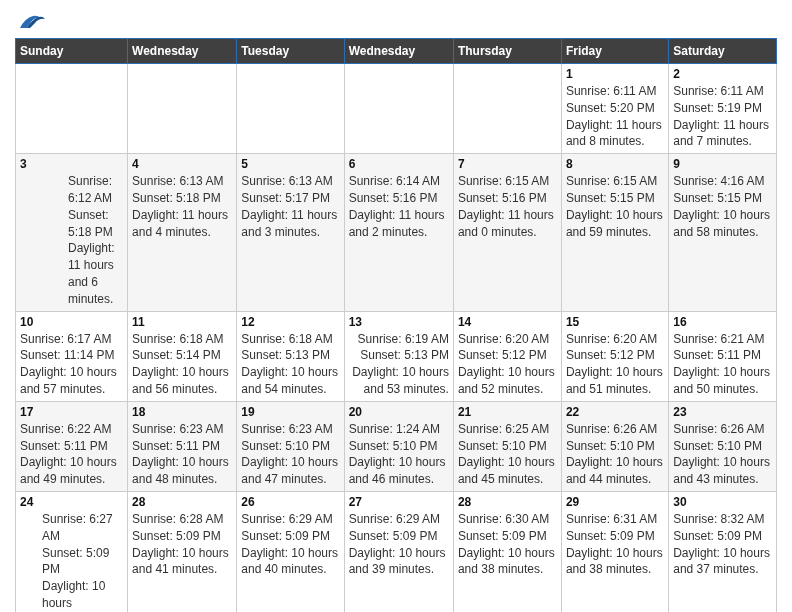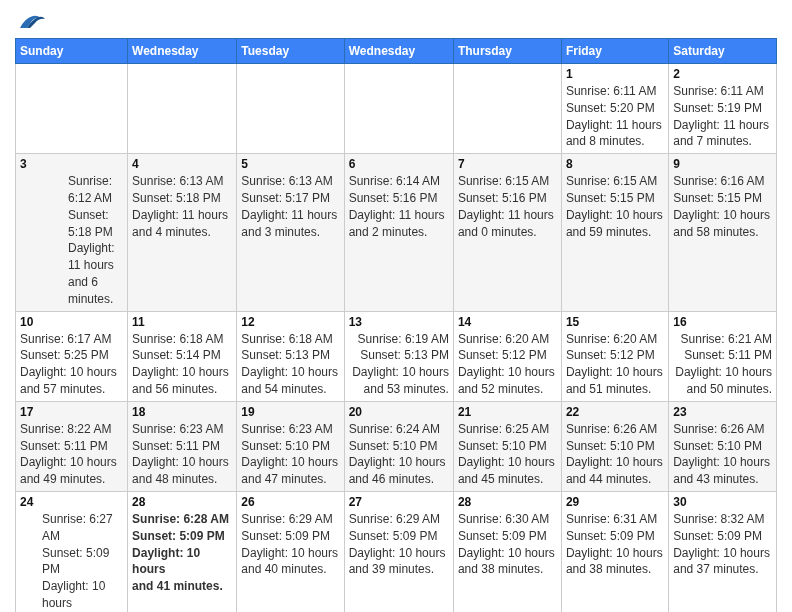--- a/index.html
+++ b/index.html
@@ -31,21 +31,21 @@
     .subtitle {
       font-size: 14px;
       color: #333;
     }
     .calendar {
       width: 100%;
       border-collapse: collapse;
       font-size: 9.5px;
     }
     .calendar thead tr th {
-      background: #3b82f6;
+      background: #404040;
       color: #fff;
       padding: 5px 4px;
       text-align: left;
       font-size: 12px;
       font-weight: bold;
       border: 1px solid #2a6db5;
     }
     .calendar tbody tr td {
       border: 1px solid #ccc;
       vertical-align: top;
@@ -191,31 +191,31 @@
           </td>
           <td>
             <span class="day-num">8</span>
             <div class="day-info" style="white-space: pre-line;">Sunrise: 6:15 AM
 Sunset: 5:15 PM
 Daylight: 10 hours
 and 59 minutes.</div>
           </td>
           <td>
             <span class="day-num">9</span>
-            <div class="day-info" style="white-space: pre-line;">Sunrise: 6:16 AM
+            <div class="day-info" style="white-space: pre-line;">Sunrise: 4:16 AM
 Sunset: 5:15 PM
 Daylight: 10 hours
 and 58 minutes.</div>
           </td>
         </tr>
         <tr>
           <td>
             <span class="day-num">10</span>
             <div class="day-info" style="white-space: pre-line;">Sunrise: 6:17 AM
-Sunset: 5:25 PM
+Sunset: 11:14 PM
 Daylight: 10 hours
 and 57 minutes.</div>
           </td>
           <td>
             <span class="day-num">11</span>
             <div class="day-info" style="white-space: pre-line;">Sunrise: 6:18 AM
 Sunset: 5:14 PM
 Daylight: 10 hours
 and 56 minutes.</div>
           </td>
@@ -242,51 +242,51 @@
           </td>
           <td>
             <span class="day-num">15</span>
             <div class="day-info" style="white-space: pre-line;">Sunrise: 6:20 AM
 Sunset: 5:12 PM
 Daylight: 10 hours
 and 51 minutes.</div>
           </td>
           <td>
             <span class="day-num">16</span>
-            <div class="day-info" style="white-space: pre-line; text-align: right;">Sunrise: 6:21 AM
+            <div class="day-info" style="white-space: pre-line;">Sunrise: 6:21 AM
 Sunset: 5:11 PM
 Daylight: 10 hours
 and 50 minutes.</div>
           </td>
         </tr>
         <tr>
           <td>
             <span class="day-num">17</span>
-            <div class="day-info" style="white-space: pre-line;">Sunrise: 8:22 AM
+            <div class="day-info" style="white-space: pre-line;">Sunrise: 6:22 AM
 Sunset: 5:11 PM
 Daylight: 10 hours
 and 49 minutes.</div>
           </td>
           <td>
             <span class="day-num">18</span>
             <div class="day-info" style="white-space: pre-line;">Sunrise: 6:23 AM
 Sunset: 5:11 PM
 Daylight: 10 hours
 and 48 minutes.</div>
           </td>
           <td>
             <span class="day-num">19</span>
             <div class="day-info" style="white-space: pre-line;">Sunrise: 6:23 AM
 Sunset: 5:10 PM
 Daylight: 10 hours
 and 47 minutes.</div>
           </td>
           <td>
             <span class="day-num">20</span>
-            <div class="day-info" style="white-space: pre-line;">Sunrise: 6:24 AM
+            <div class="day-info" style="white-space: pre-line;">Sunrise: 1:24 AM
 Sunset: 5:10 PM
 Daylight: 10 hours
 and 46 minutes.</div>
           </td>
           <td>
             <span class="day-num">21</span>
             <div class="day-info" style="white-space: pre-line;">Sunrise: 6:25 AM
 Sunset: 5:10 PM
 Daylight: 10 hours
 and 45 minutes.</div>
@@ -309,21 +309,21 @@
         <tr>
           <td>
             <span class="day-num">24</span>
             <div class="day-info" style="white-space: pre-line; margin-left: 22px;">Sunrise: 6:27 AM
 Sunset: 5:09 PM
 Daylight: 10 hours
 and 42 minutes.</div>
           </td>
           <td>
             <span class="day-num">28</span>
-            <div class="day-info" style="white-space: pre-line; font-weight: bold;">Sunrise: 6:28 AM
+            <div class="day-info" style="white-space: pre-line;">Sunrise: 6:28 AM
 Sunset: 5:09 PM
 Daylight: 10 hours
 and 41 minutes.</div>
           </td>
           <td>
             <span class="day-num">26</span>
             <div class="day-info" style="white-space: pre-line;">Sunrise: 6:29 AM
 Sunset: 5:09 PM
 Daylight: 10 hours
 and 40 minutes.</div>

